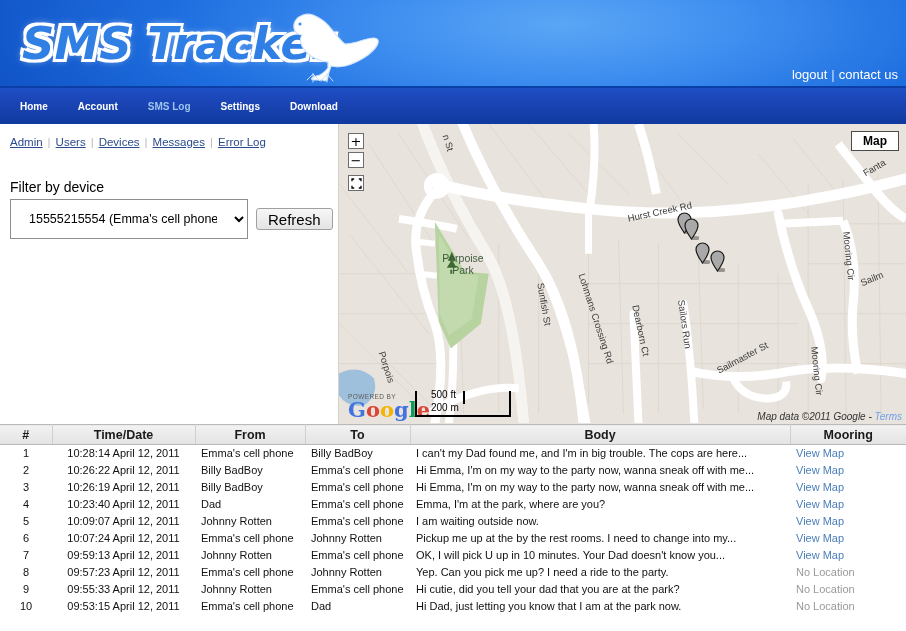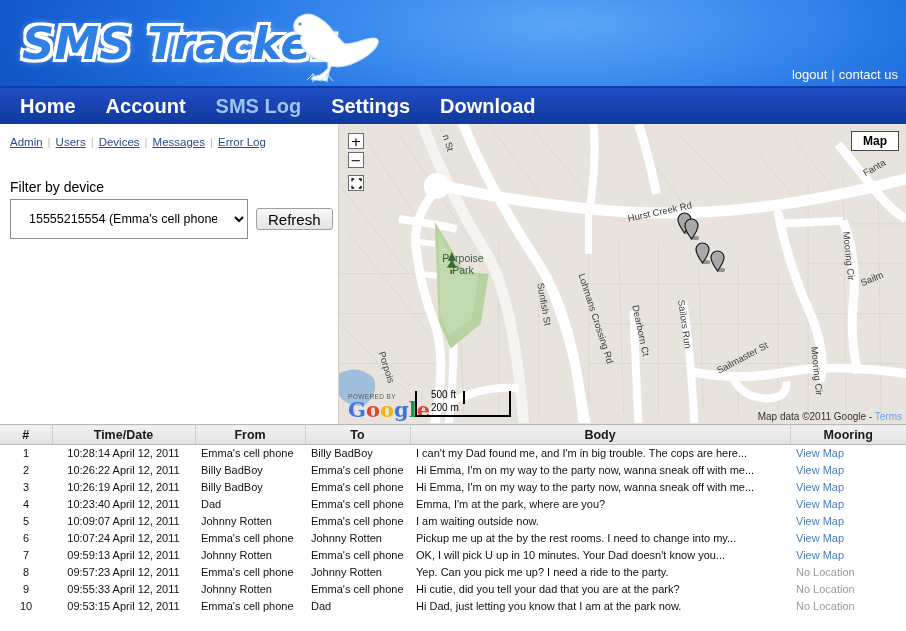--- a/index.html
+++ b/index.html
@@ -38,21 +38,21 @@
   .header-links .sep { color: #cfe2fb; margin: 0 4px; }
 
   
   .navbar {
     height: 38px; width: 906px;
     background: linear-gradient(to bottom, #1f4fc4 0%, #1a44b4 42%, #103a9e 100%);
     border-top: 2px solid #0c3ea8;
     display: flex; align-items: center; padding-left: 20px;
   }
   .nav-item {
-    color: #ffffff; font-size: 20px; font-weight: bold;
+    color: #ffffff; font-size: 10px; font-weight: bold;
     margin-right: 30px; text-decoration: none; white-space: nowrap;
     font-family: "Liberation Sans", sans-serif;
   }
   .nav-item.active { color: #9dc4f2; }
 
   
   .content { position: relative; width: 906px; height: 300px; }
 
   
   .left-panel { position: absolute; left: 0; top: 0; width: 338px; height: 300px; background: #fff; }
@@ -98,21 +98,21 @@
   .gmlogo .pb { font-size: 6.5px; color: #5a5a5a; letter-spacing: .4px; font-family: "Liberation Sans", sans-serif; }
   .gmlogo .gg { font-size: 21px; font-weight: bold; font-family: "DejaVu Serif", serif; line-height: 20px; }
   .gmlogo .gg .b { color: #4274e0; } .gmlogo .gg .r { color: #dc4437; }
   .gmlogo .gg .y { color: #f4b400; } .gmlogo .gg .g { color: #0f9d58; }
   .scalebar { position: absolute; left: 76px; bottom: 7px; width: 96px; height: 26px; }
   .scalebar .bar { position: absolute; left: 0; top: 0; width: 96px; height: 26px;
       border-left: 2px solid #000; border-right: 2px solid #000; border-bottom: 2px solid #000; }
   .scalebar .mid { position: absolute; left: 50%; top: 0; width: 2px; height: 13px; background: #000; }
   .scalebar .t { position: absolute; left: 16px; font-size: 10px; color: #000; }
   .scalebar .t1 { top: -2px; } .scalebar .t2 { top: 11px; }
-  .attrib { position: absolute; right: 4px; bottom: 2px; font-size: 10px; color: #333; white-space: nowrap; }
+  .attrib { position: absolute; right: 4px; bottom: 2px; font-size: 10px; color: #333; white-space: nowrap; font-style: italic; }
   .attrib .terms { color: #6fa0e8; }
   .street { position: absolute; color: #3c3c3c; font-size: 9.5px; white-space: nowrap;
             font-family: "Liberation Sans", sans-serif; }
   .park-label { position: absolute; color: #3d5a3d; font-size: 10.5px; text-align: center;
                 line-height: 12px; white-space: nowrap; }
   .marker { position: absolute; width: 15px; height: 22px; }
 
   
   .table-area { position: absolute; left: 0; top: 424px; width: 906px; height: 207px; background: #fff; }
   table.msgs { width: 906px; border-collapse: collapse; table-layout: fixed; }

